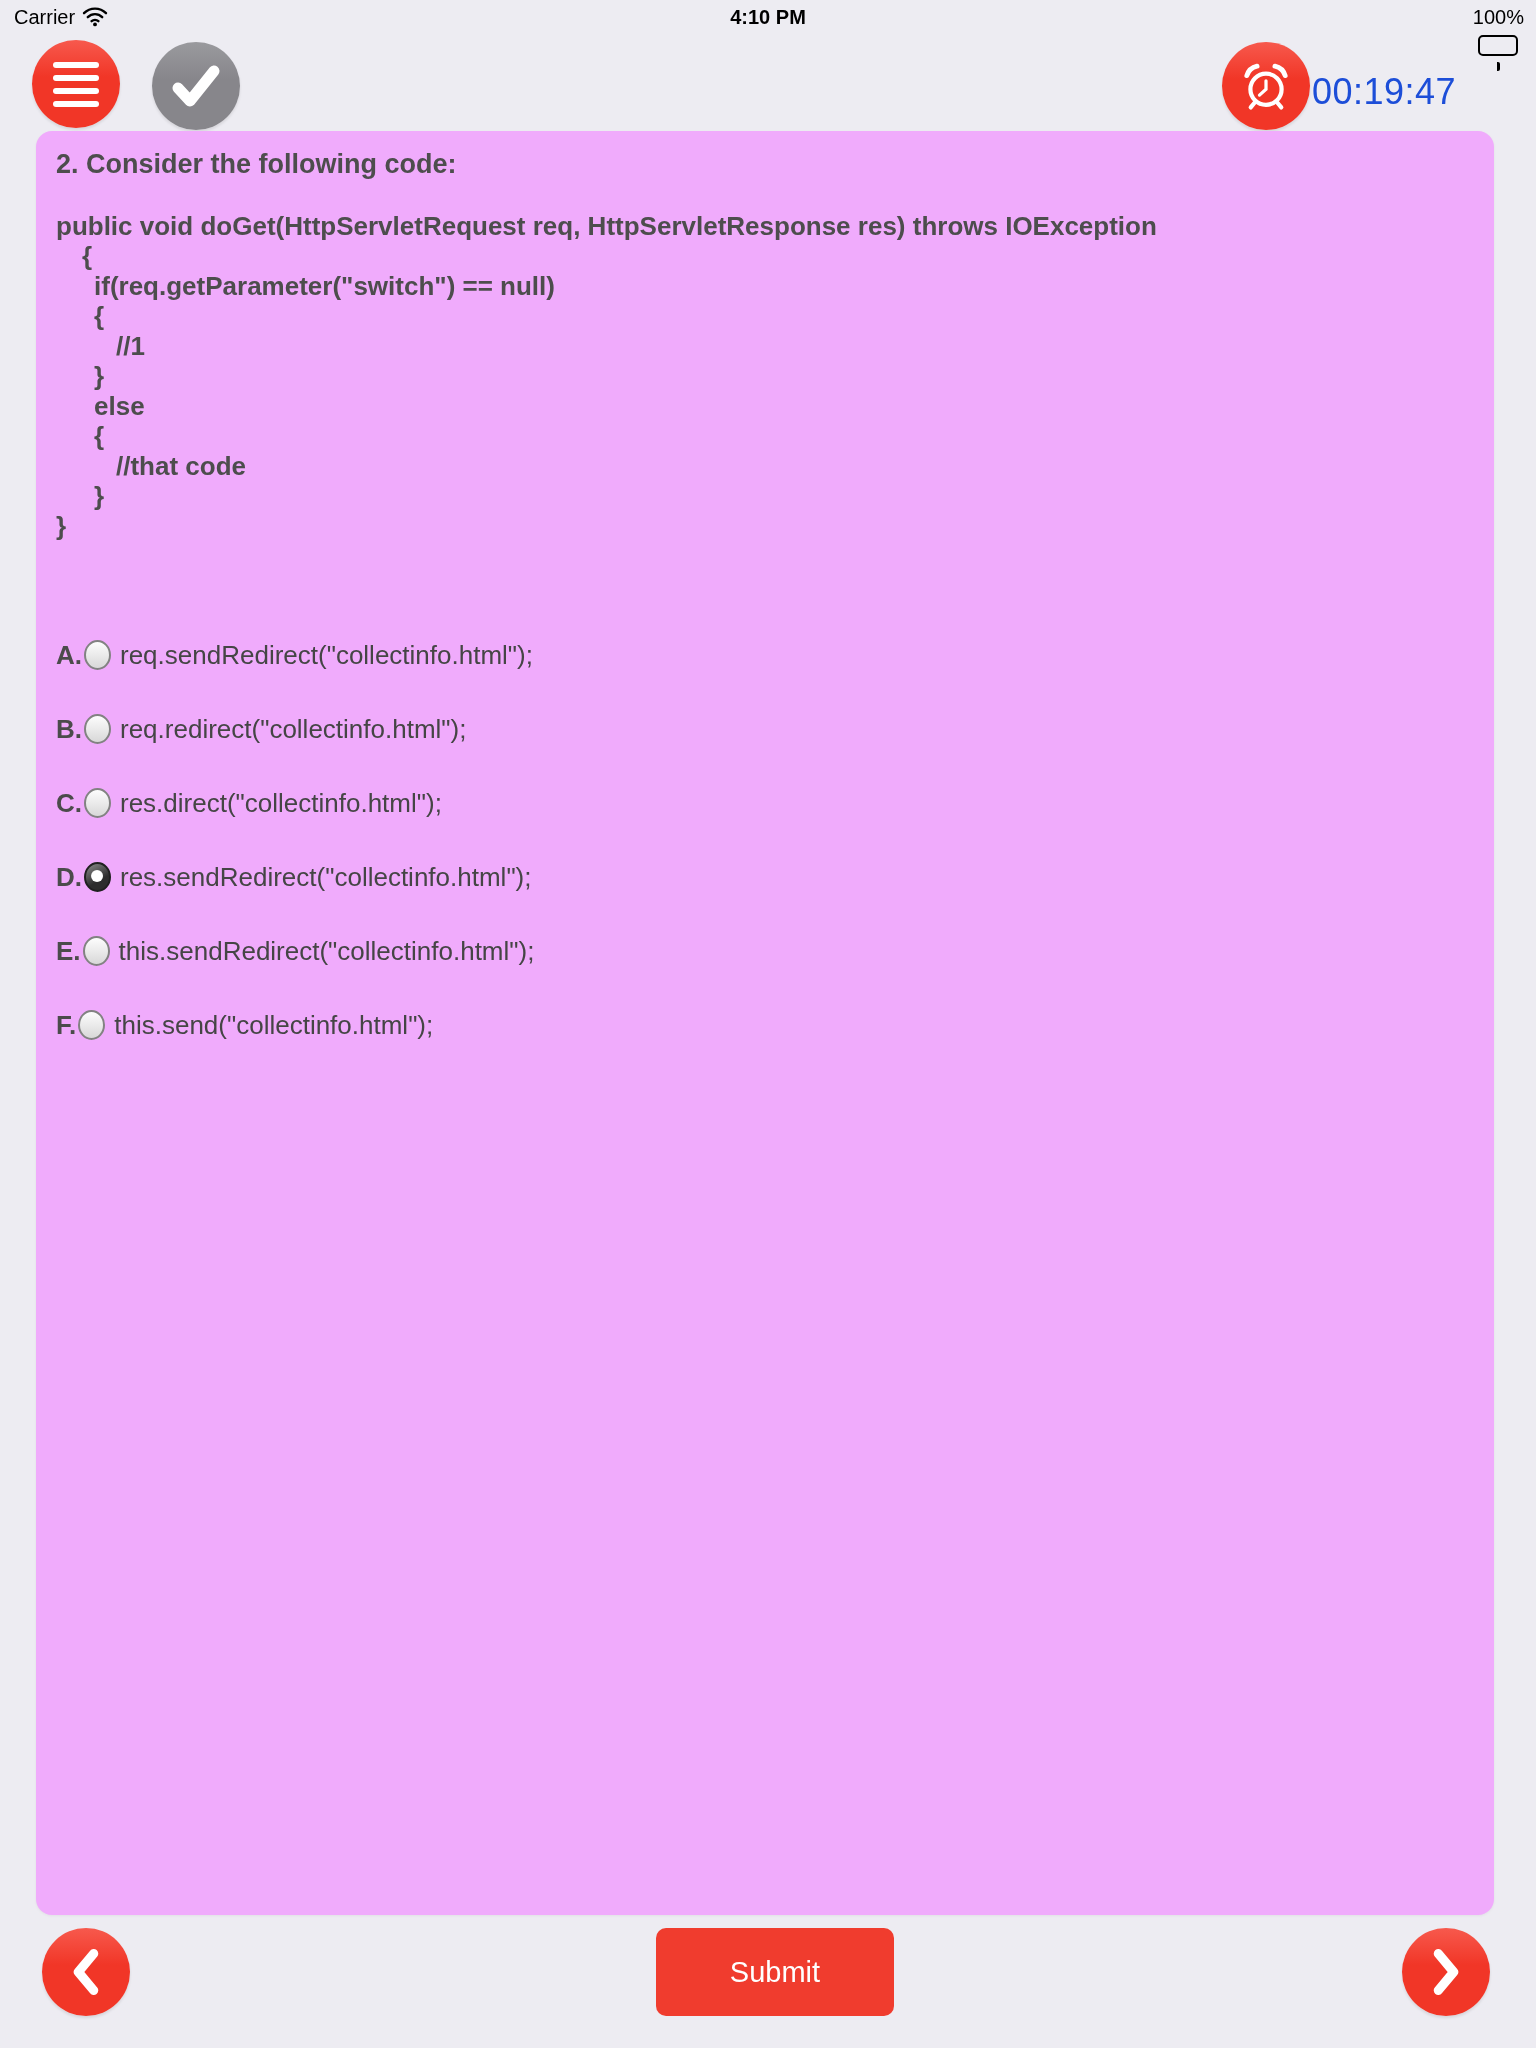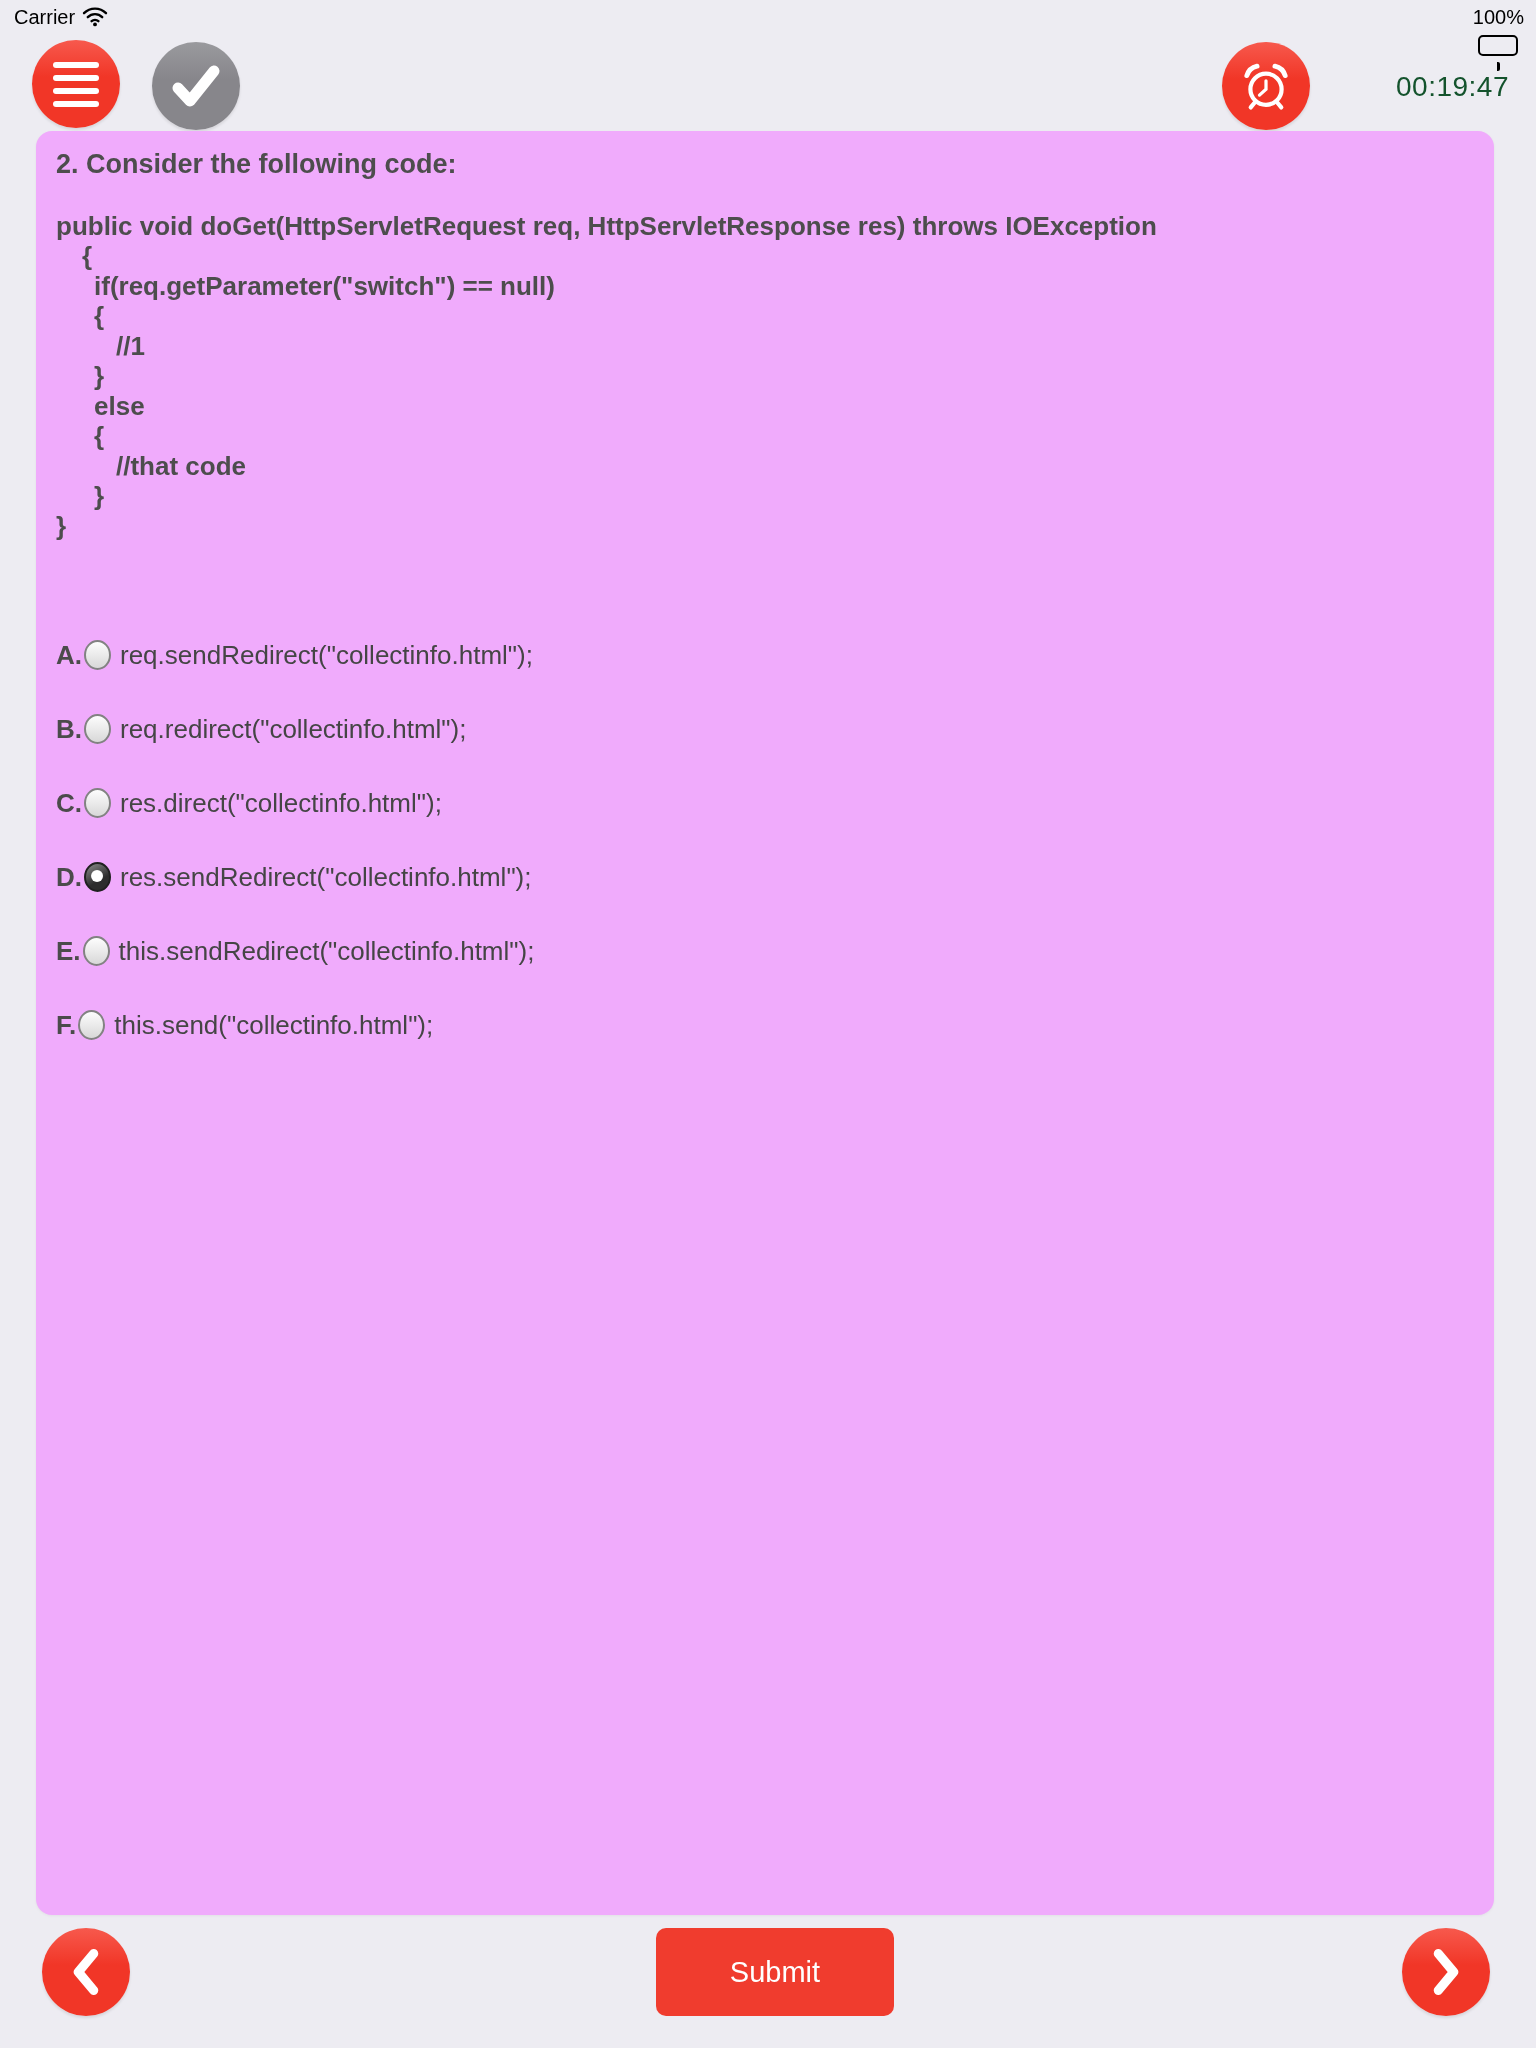--- a/index.html
+++ b/index.html
@@ -18,21 +18,21 @@
   .batt-fill{width:100%;height:100%;background:#000;border-radius:2px;}
   .batt-nub{width:3px;height:9px;background:#000;border-radius:0 2px 2px 0;}
   
   .circle-btn{position:absolute;width:88px;height:88px;border-radius:50%;
     display:flex;align-items:center;justify-content:center;cursor:pointer;
     box-shadow:0 2px 3px rgba(0,0,0,0.10);}
   .circle-red{background:linear-gradient(180deg,#f7594d 0%,#f13627 42%);}
   .circle-gray{background:linear-gradient(180deg,#9a9a9e 0%,#87868b 42%);}
   .menu-bars{display:flex;flex-direction:column;gap:7px;}
   .menu-bars .bar{width:46px;height:6px;background:#fff;border-radius:3px;}
-  .timer{position:absolute;left:1396px;top:71px;font-size:28px;color:#14532d;letter-spacing:0.5px;}
+  .timer{position:absolute;left:1312px;top:71px;font-size:36px;color:#1d4ed8;letter-spacing:0.5px;}
   
   .card{position:absolute;left:36px;top:131px;width:1458px;height:1784px;
     background:#f0abfc;border-radius:16px;box-sizing:border-box;
     padding:18px 20px;box-shadow:0 1px 3px rgba(0,0,0,0.05);}
   .q-title{font-size:27px;font-weight:700;color:#4d4d4d;line-height:31px;margin:0 0 31px 0;}
   .code-block{font-size:26px;font-weight:700;color:#4d4d4d;line-height:30px;}
   .code-line{white-space:pre;}
   .ind-1{padding-left:26px;}
   .ind-2{padding-left:38px;}
   .ind-3{padding-left:60px;}
@@ -64,20 +64,21 @@
 <div class="status">
   <div class="carrier-group">
     <span>Carrier</span>
     <svg width="26" height="21" viewBox="0 0 26 21">
       <path d="M2 7.2 a15.5 15.5 0 0 1 22 0" fill="none" stroke="#000" stroke-width="2.4" stroke-linecap="round"></path>
       <path d="M5.8 11.2 a10 10 0 0 1 14.4 0" fill="none" stroke="#000" stroke-width="2.4" stroke-linecap="round"></path>
       <path d="M9.6 15.2 a5 5 0 0 1 6.8 0" fill="none" stroke="#000" stroke-width="2.4" stroke-linecap="round"></path>
       <circle cx="13" cy="18.4" r="1.9" fill="#000"></circle>
     </svg>
   </div>
+  <div class="clock">4:10 PM</div>
   <div class="batt-group">
     <span>100%</span>
     <span class="batt-body"><span class="batt-fill"></span></span>
     <span class="batt-nub"></span>
   </div>
 </div>
 
 <div class="circle-btn circle-red" style="left:32px;top:40px;">
   <div class="menu-bars">
     <div class="bar"></div>

